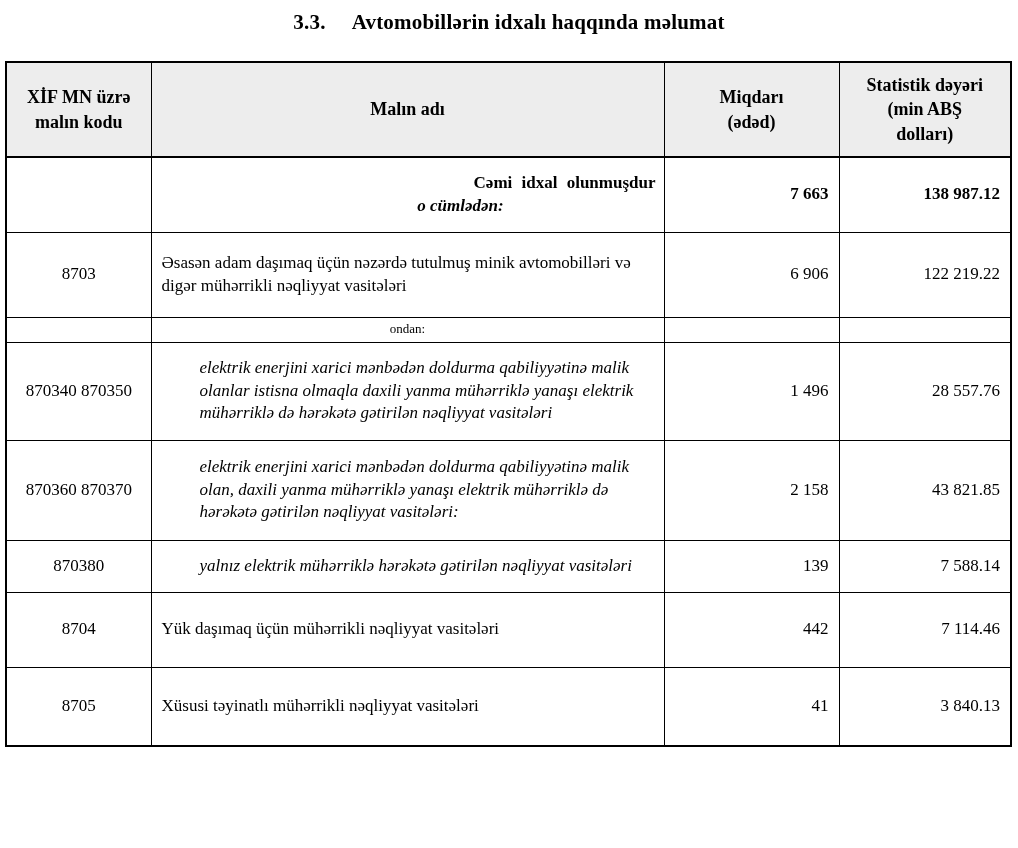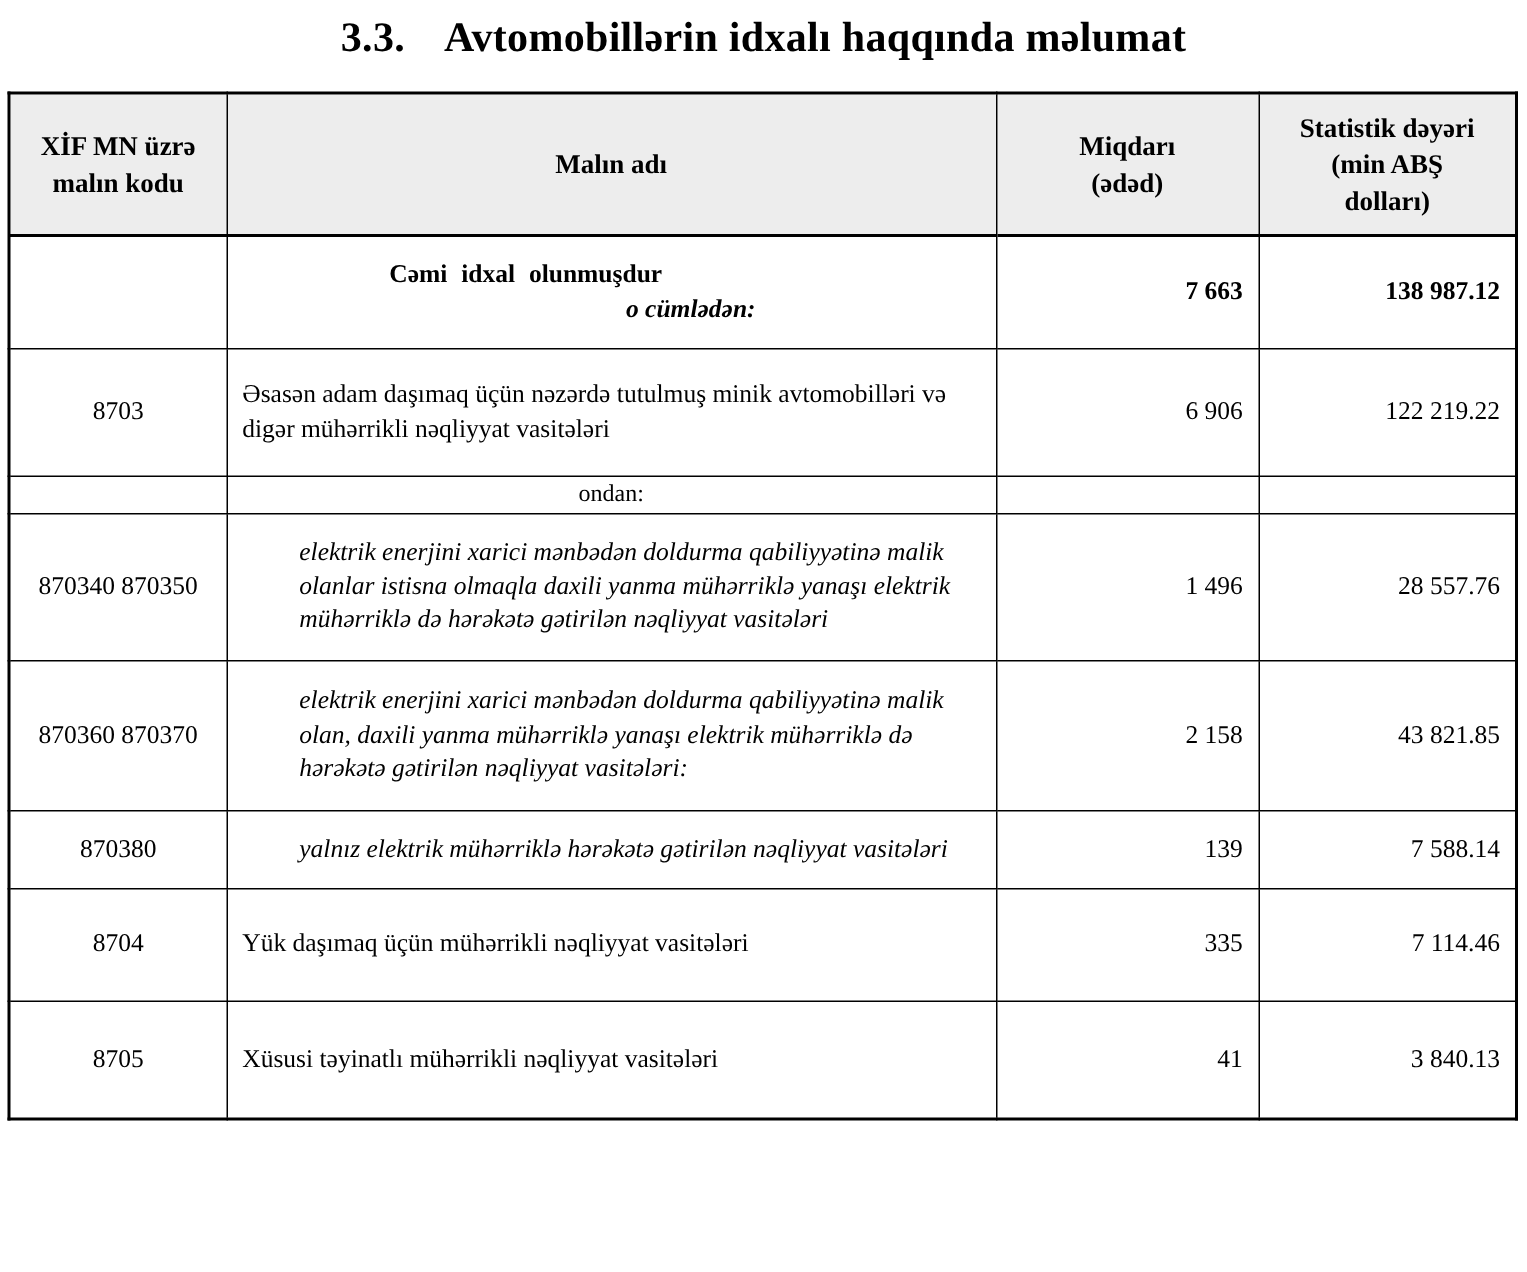--- a/index.html
+++ b/index.html
@@ -9,21 +9,21 @@
     height: 848px;
     background: #ffffff;
     color: #000000;
     font-family: "Liberation Serif", serif;
     overflow: hidden;
     position: relative;
   }
   .page-title {
     margin-top: 10px;
     text-align: center;
-    font-size: 28px;
+    font-size: 21px;
     font-weight: bold;
     letter-spacing: 0.2px;
   }
   .page-title .title-num { margin-right: 26px; }
 
   table.import-table {
     position: absolute;
     left: 5px;
     top: 61px;
     width: 1005px;
@@ -52,34 +52,34 @@
   .name-cell { text-align: left; padding: 6px 12px 6px 10px; }
   .name-cell.indent {
     padding-left: 48px;
     font-style: italic;
   }
   .num-cell { text-align: right; padding-right: 10px; }
   .total-row td { font-weight: bold; }
   .total-name { padding: 4px 8px; }
   .total-main {
     font-weight: bold;
-    text-align: left;
+    text-align: right;
     padding-left: 100px;
     word-spacing: 5px;
   }
   .total-sub {
     font-style: italic;
     font-weight: bold;
     text-align: center;
     padding-left: 106px;
   }
   .section-row td {
     height: 25px;
     text-align: center;
-    font-size: 16px;
+    font-size: 13px;
     line-height: 1.1;
   }
 </style>
 </head>
 <body>
 
 <div class="page-title">
   <span class="title-num">3.3.</span><span>Avtomobillərin idxalı haqqında məlumat</span>
 </div>
 
@@ -145,21 +145,21 @@
     <tr style="height:52px">
       <td class="code-cell">870380</td>
       <td class="name-cell indent">yalnız elektrik mühərriklə hərəkətə gətirilən nəqliyyat vasitələri</td>
       <td class="num-cell">139</td>
       <td class="num-cell">7 588.14</td>
     </tr>
 
     <tr style="height:75px">
       <td class="code-cell">8704</td>
       <td class="name-cell">Yük daşımaq üçün mühərrikli nəqliyyat vasitələri</td>
-      <td class="num-cell">335</td>
+      <td class="num-cell">442</td>
       <td class="num-cell">7 114.46</td>
     </tr>
 
     <tr style="height:79px">
       <td class="code-cell">8705</td>
       <td class="name-cell">Xüsusi təyinatlı mühərrikli nəqliyyat vasitələri</td>
       <td class="num-cell">41</td>
       <td class="num-cell">3 840.13</td>
     </tr>
   </tbody>

